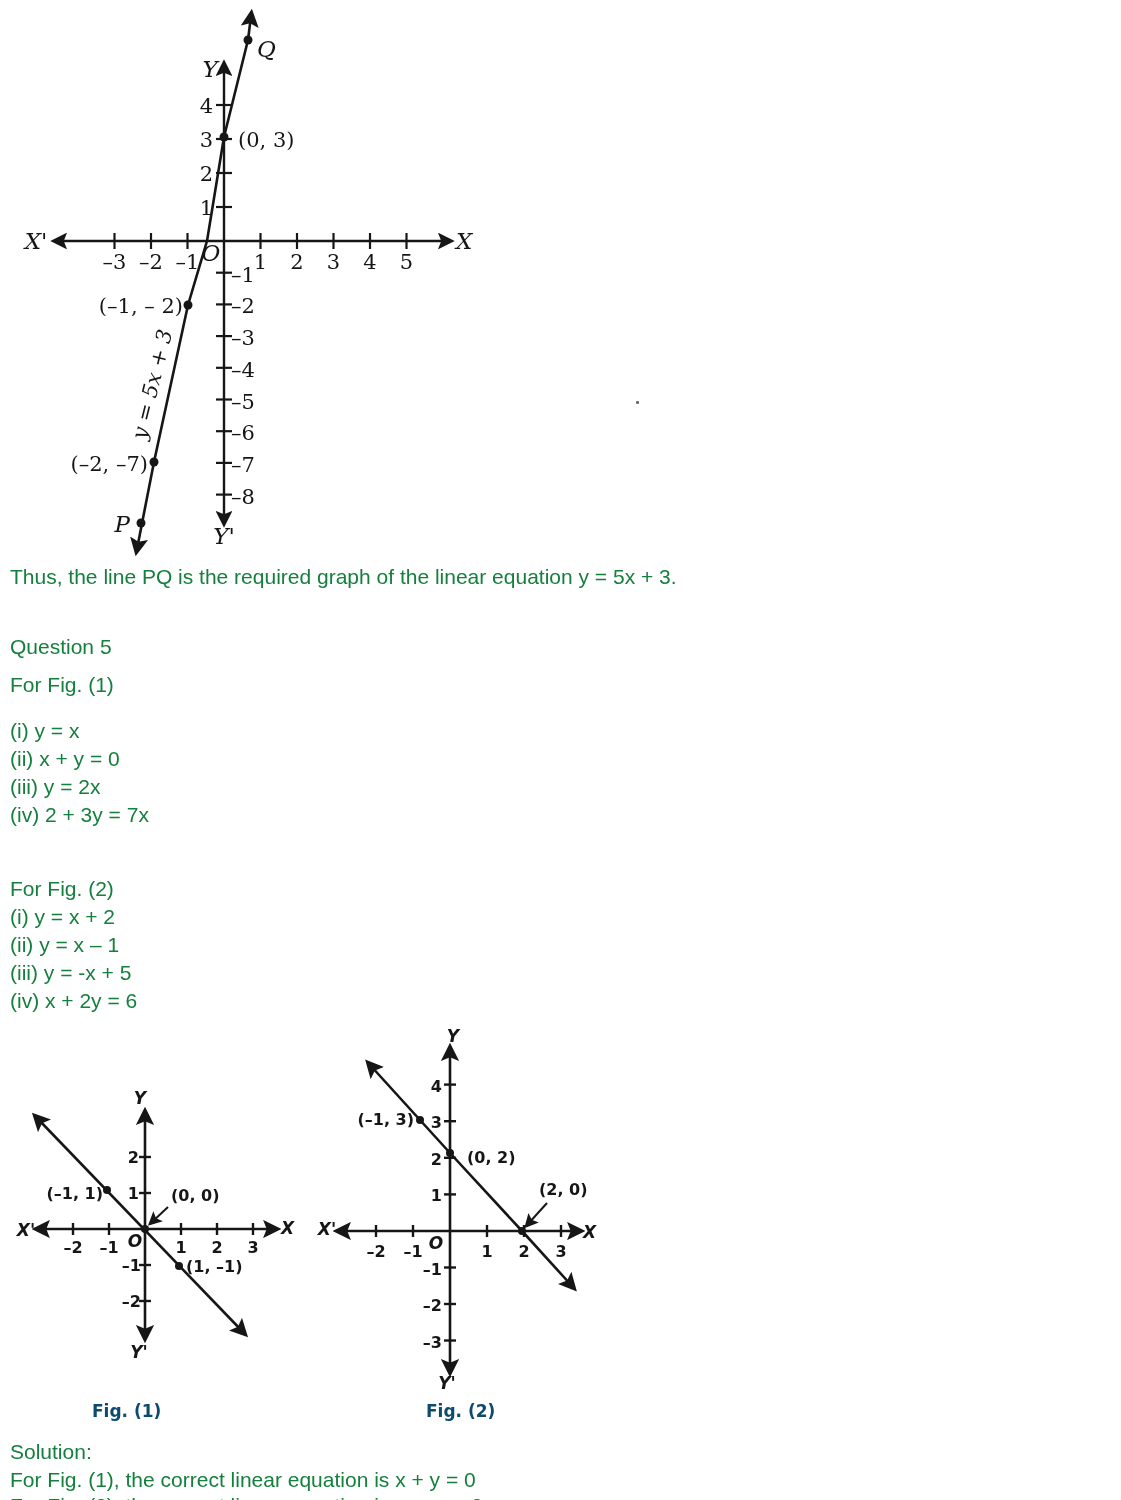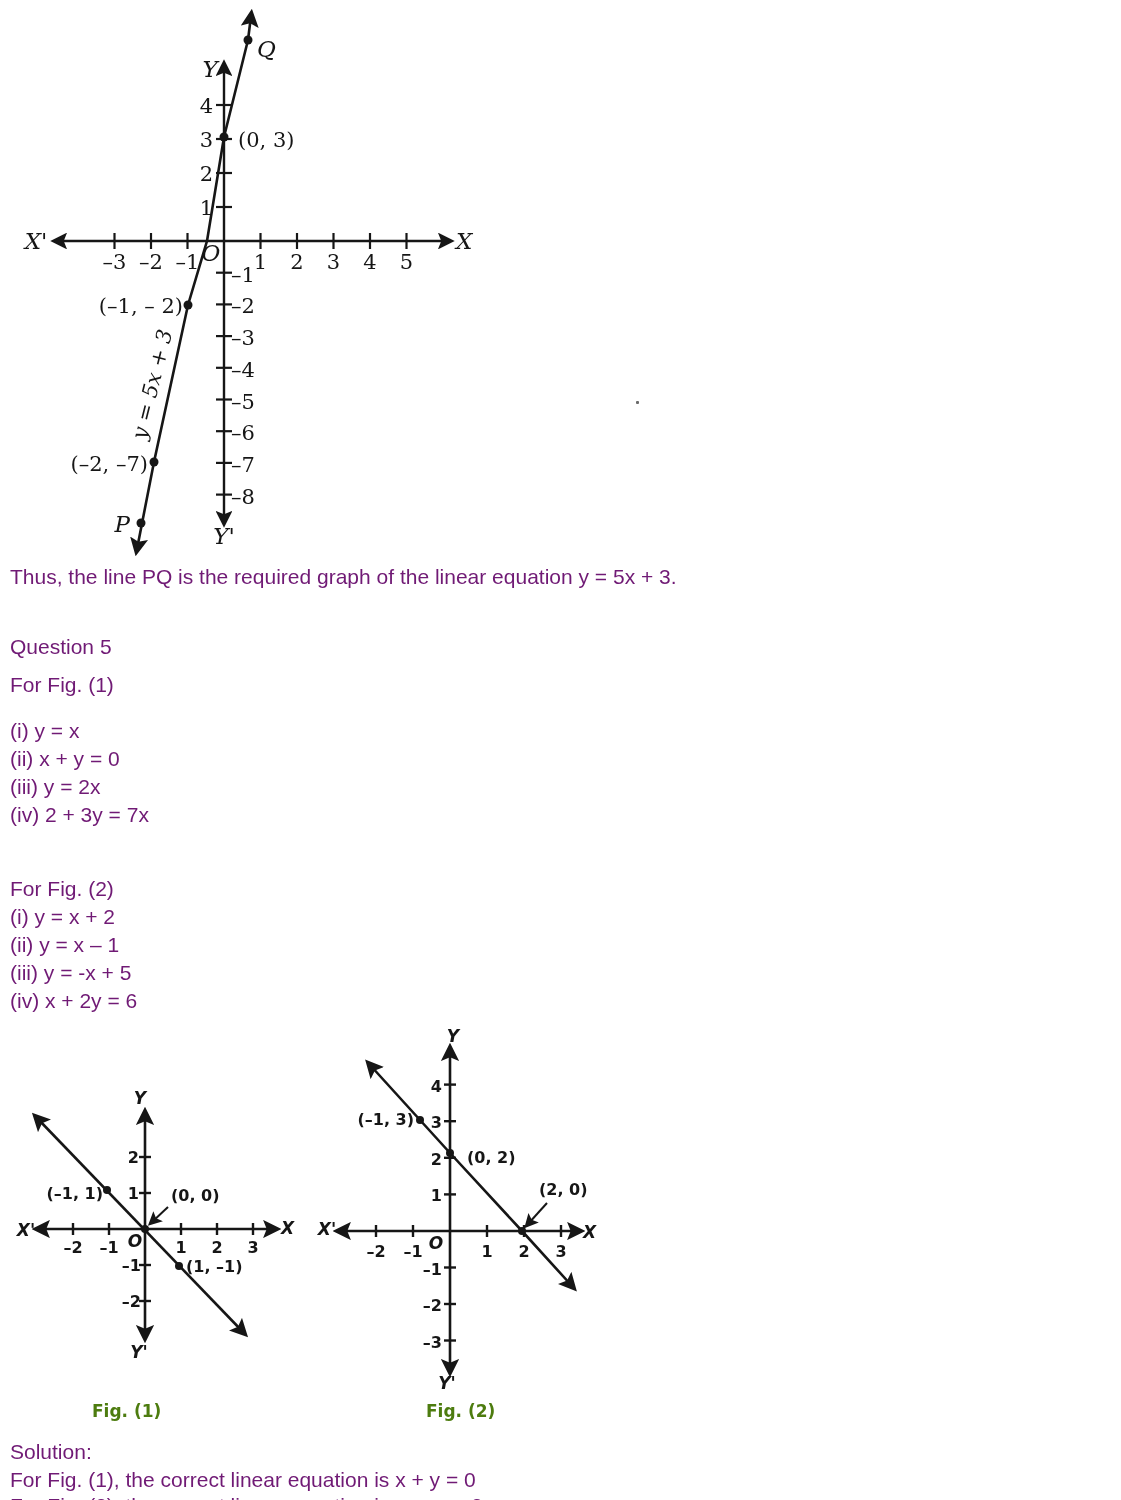--- a/index.html
+++ b/index.html
@@ -1,20 +1,20 @@
 <!DOCTYPE html>
 <html><head>
 <meta charset="utf-8">
 <style>
   html,body{margin:0;padding:0;background:#fff;}
   .page{position:relative;width:1121px;height:1500px;background:#ffffff;overflow:hidden;
         font-family:"Liberation Sans",sans-serif;}
   .gsvg{position:absolute;}
-  .t{position:absolute;font:21px/28px "Liberation Sans",sans-serif;color:#701a75;white-space:pre;text-align:center;}
-  .cap{position:absolute;font:bold 17px "DejaVu Sans",sans-serif;color:#4d7c0f;white-space:pre;}
+  .t{position:absolute;font:21px/28px "Liberation Sans",sans-serif;color:#15803d;white-space:pre;text-align:center;}
+  .cap{position:absolute;font:bold 17px "DejaVu Sans",sans-serif;color:#0c4a6e;white-space:pre;}
   .gA-num{font:21px "DejaVu Serif",serif;fill:#161616;}
   .gA-letter{font:italic 23px "DejaVu Serif",serif;fill:#161616;}
   .gA-eq{font:italic 21px "DejaVu Serif",serif;fill:#161616;}
   .gF-num{font:bold 16px "DejaVu Sans",sans-serif;fill:#161616;}
   .gF-letter{font:italic bold 17px "DejaVu Sans",sans-serif;fill:#161616;}
   .stray{position:absolute;width:3px;height:3px;background:#6a6a6a;border-radius:1px;}
 </style>
 </head>
 <body>
 

